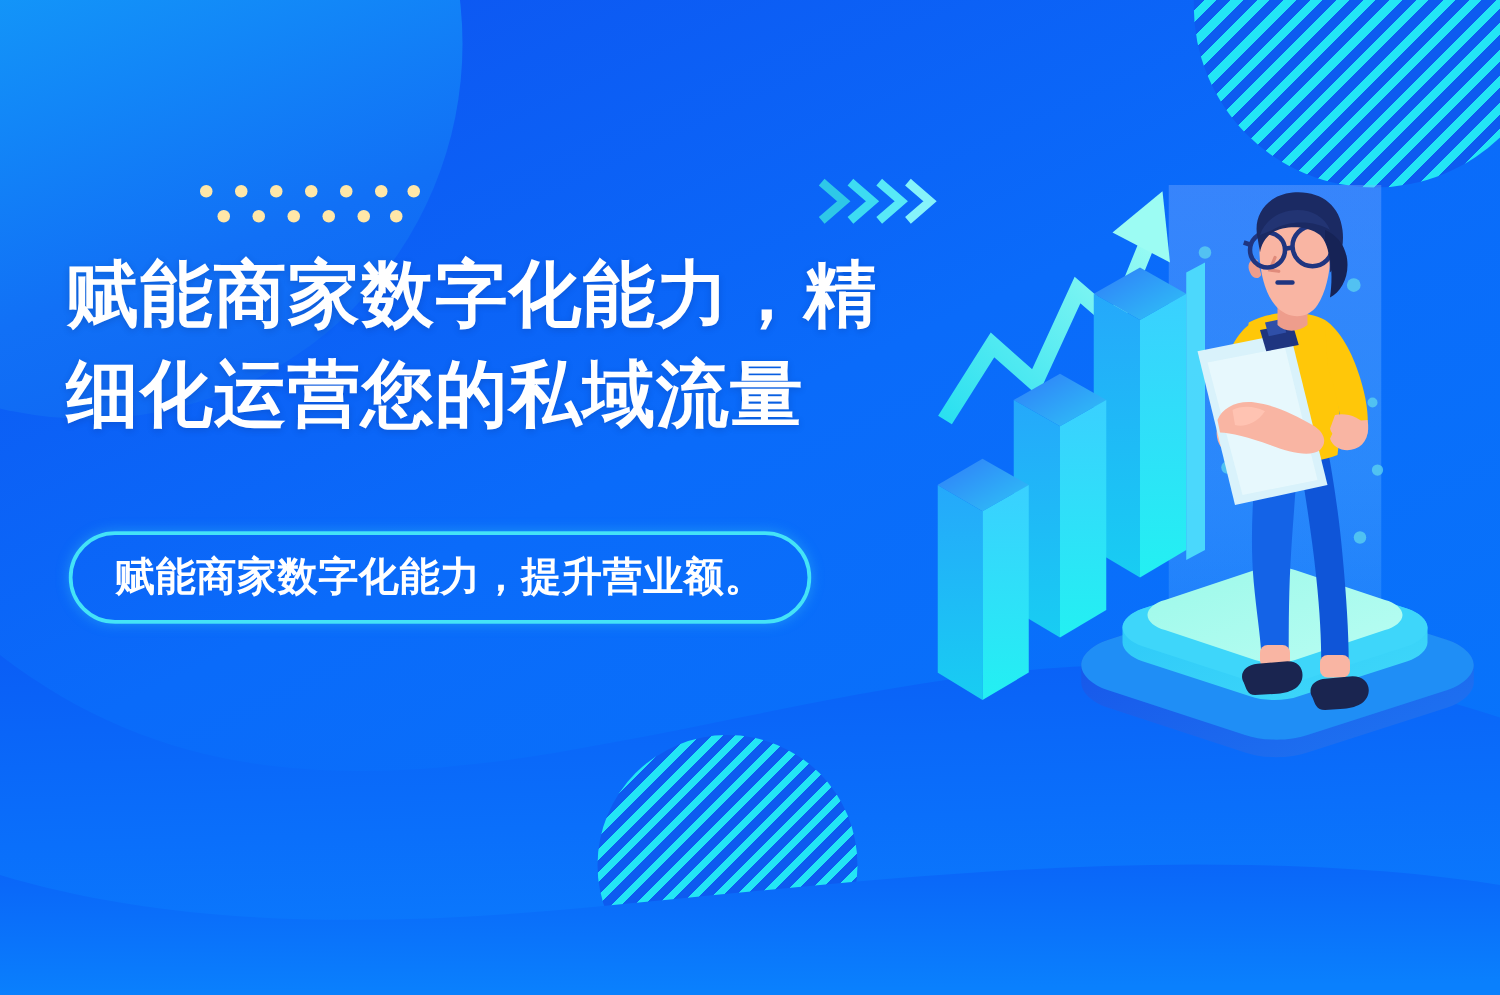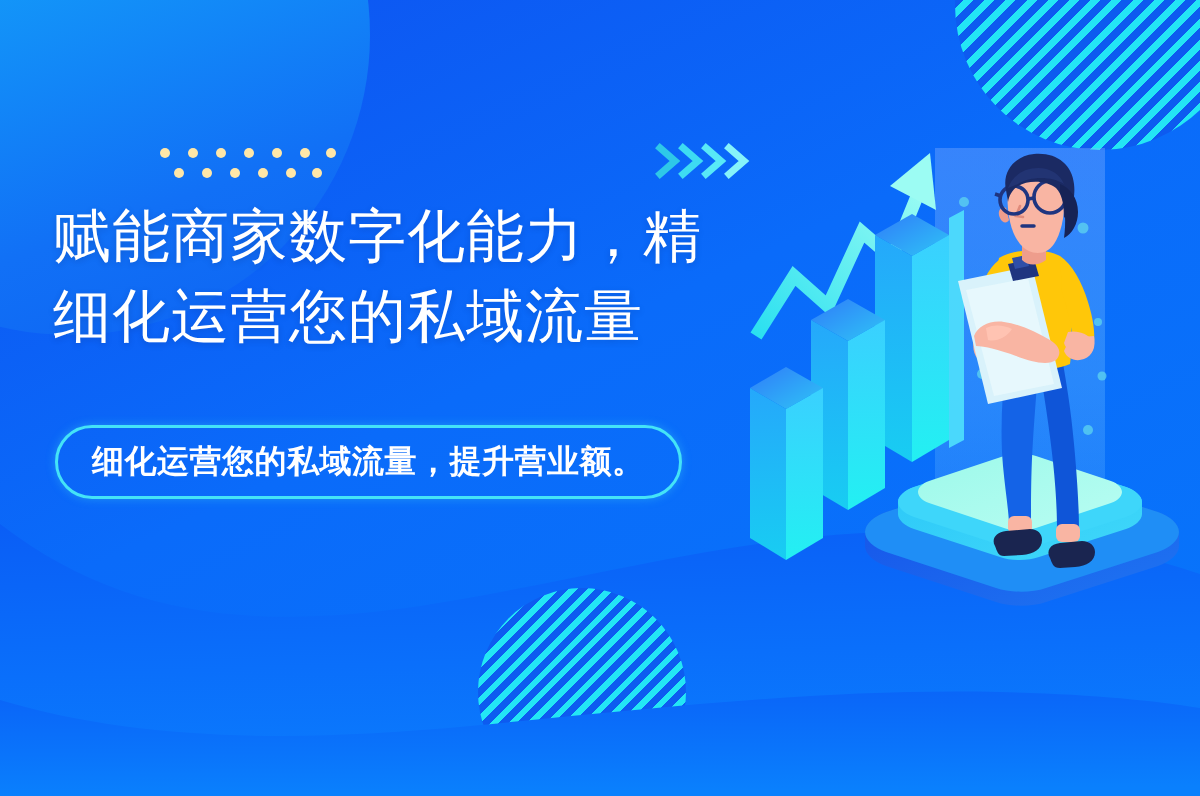--- a/index.html
+++ b/index.html
@@ -78,21 +78,21 @@
 
   
   #text-block {
     position:absolute;
     left:53px; top:196px;
     width:720px;
   }
   #headline {
     color:#ffffff;
     font-size:58px;
-    font-weight:normal;
+    font-weight:bold;
     line-height:1.38;
     letter-spacing:1px;
     white-space:pre-line;
     text-shadow:0 2px 6px rgba(0,24,80,0.18);
   }
 
   #subtitle-pill {
     position:absolute;
     left:55px; top:425px;
     height:74px;
@@ -351,16 +351,16 @@
                C302,36 280,36 268,44 Z" fill="#223473"></path>
     </g>
   </svg>
 
   <div id="text-block">
     <div id="headline">赋能商家数字化能力，精
 细化运营您的私域流量</div>
   </div>
 
   <div id="subtitle-pill">
-    <span id="subtitle-text">细化运营您的私域流量，提升营业额。</span>
+    <span id="subtitle-text">赋能商家数字化能力，提升营业额。</span>
   </div>
 
 </div>
 
 </body></html>

